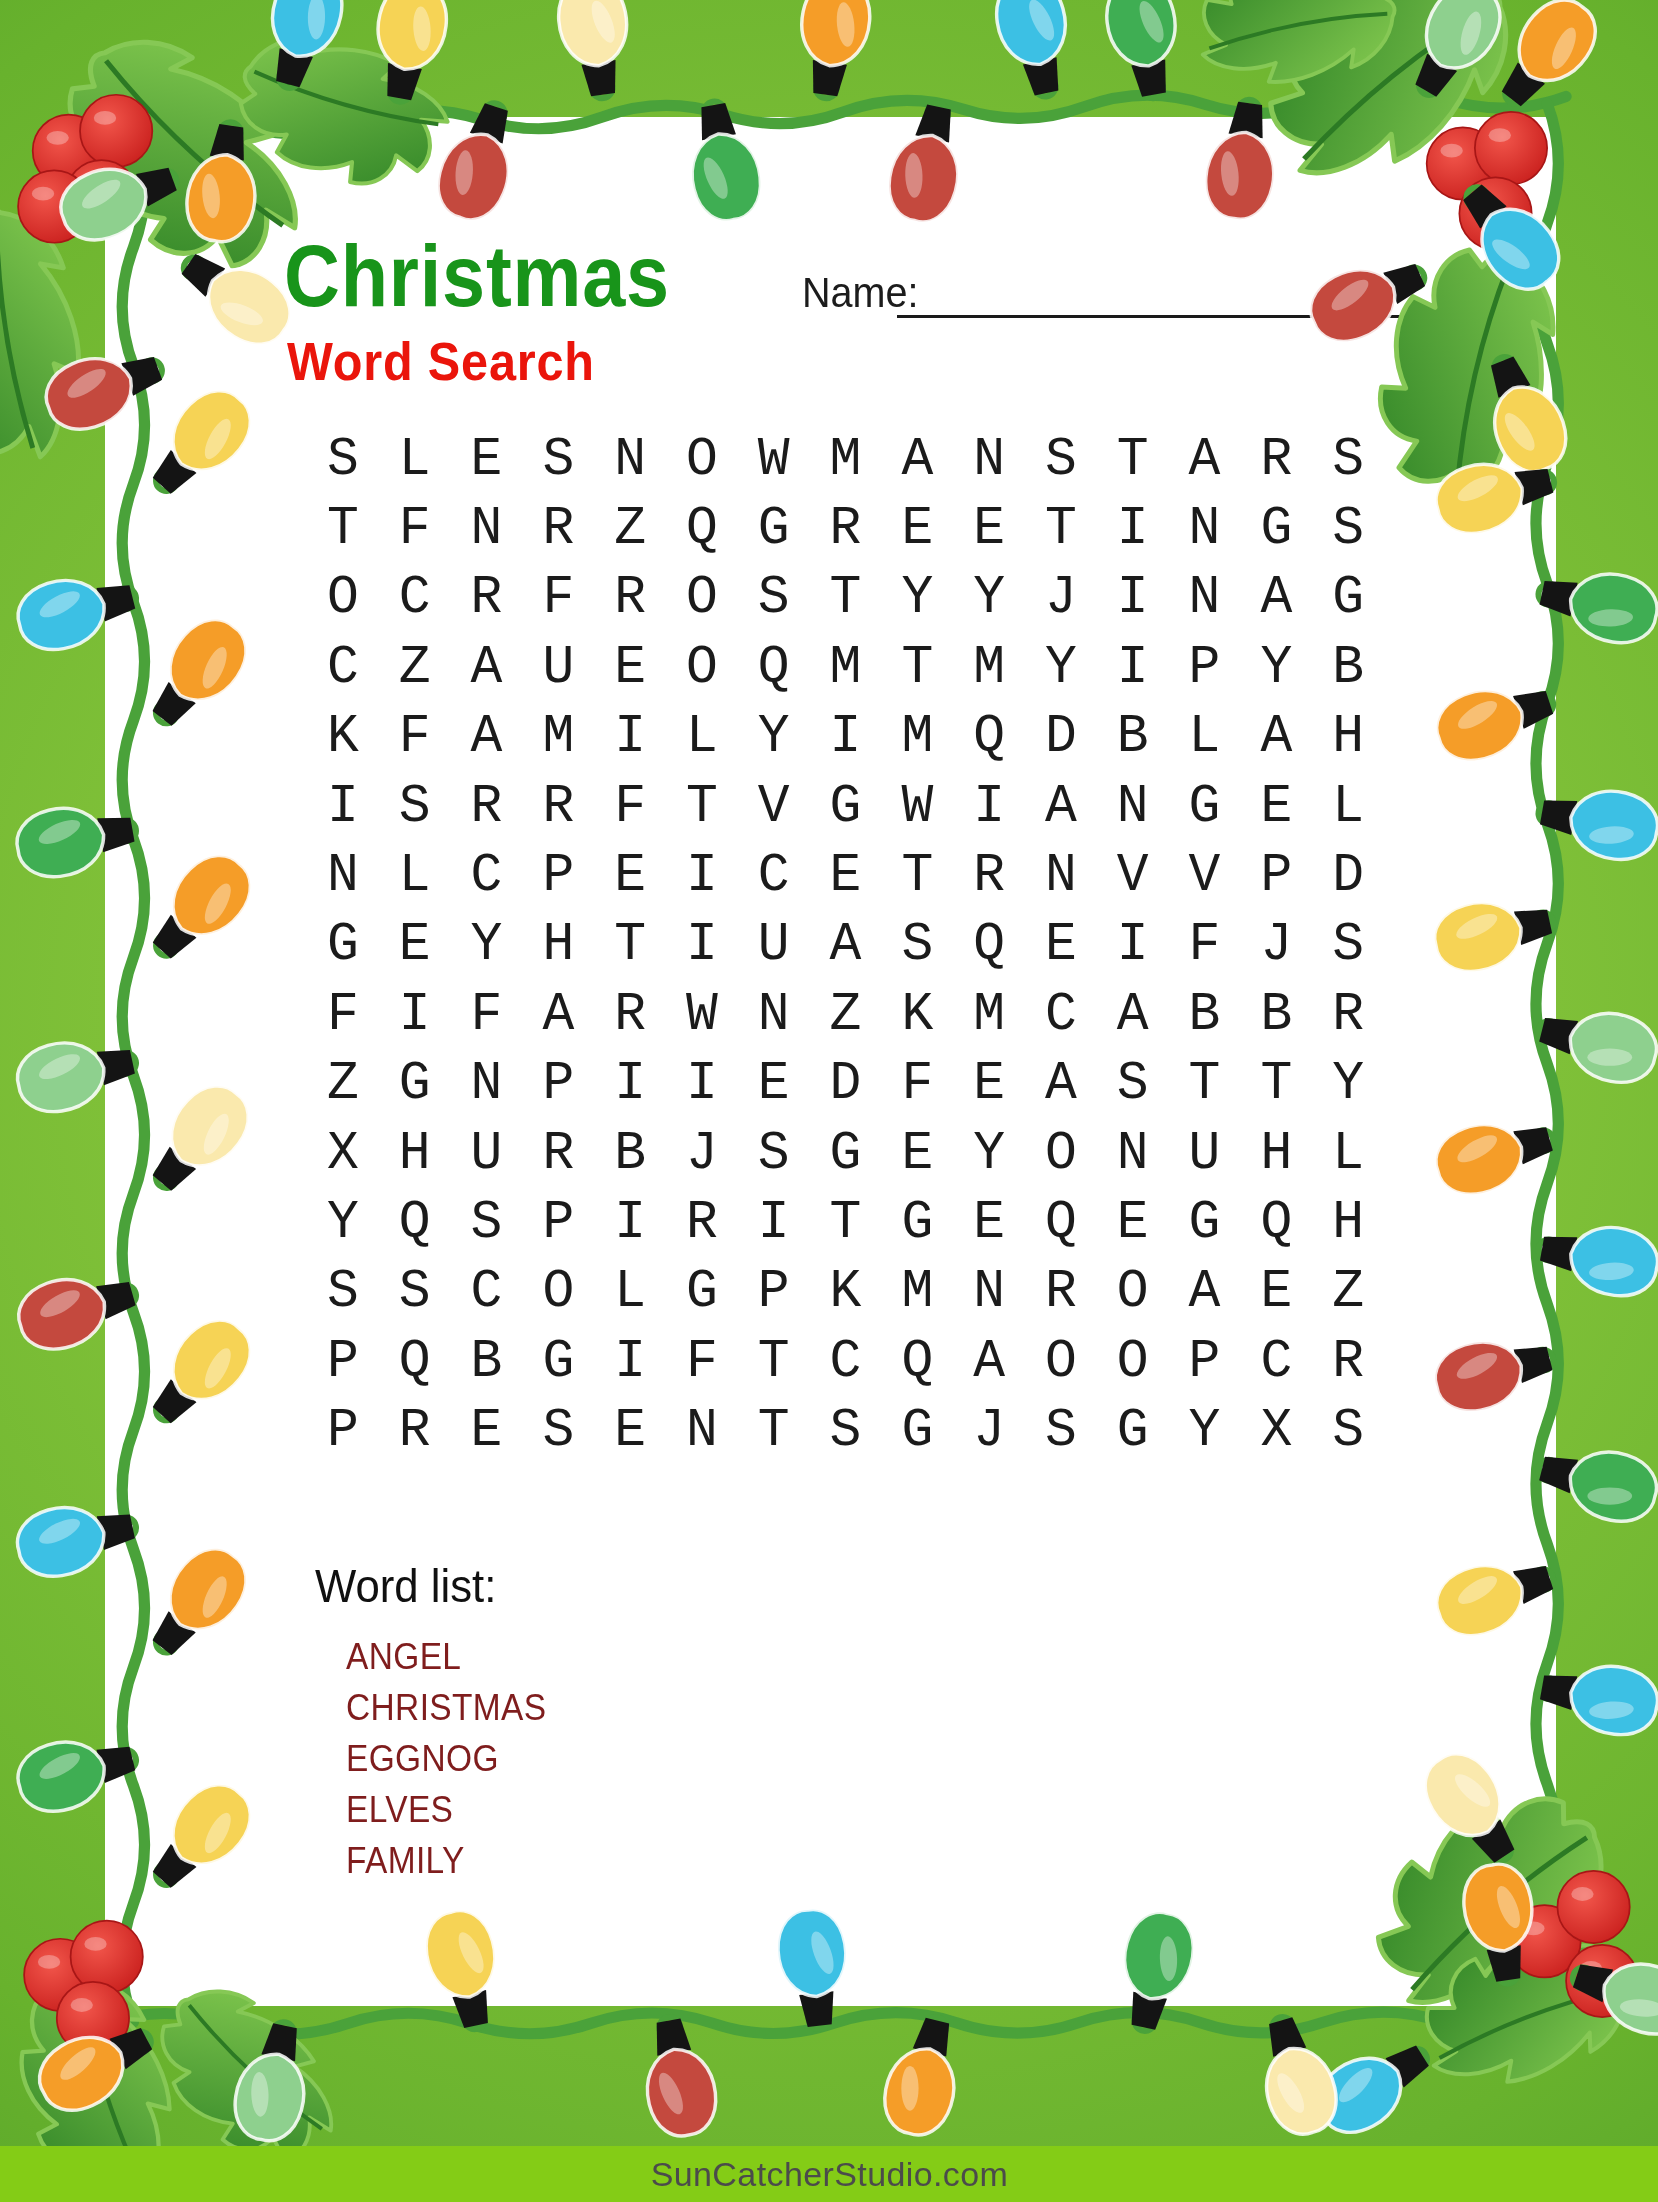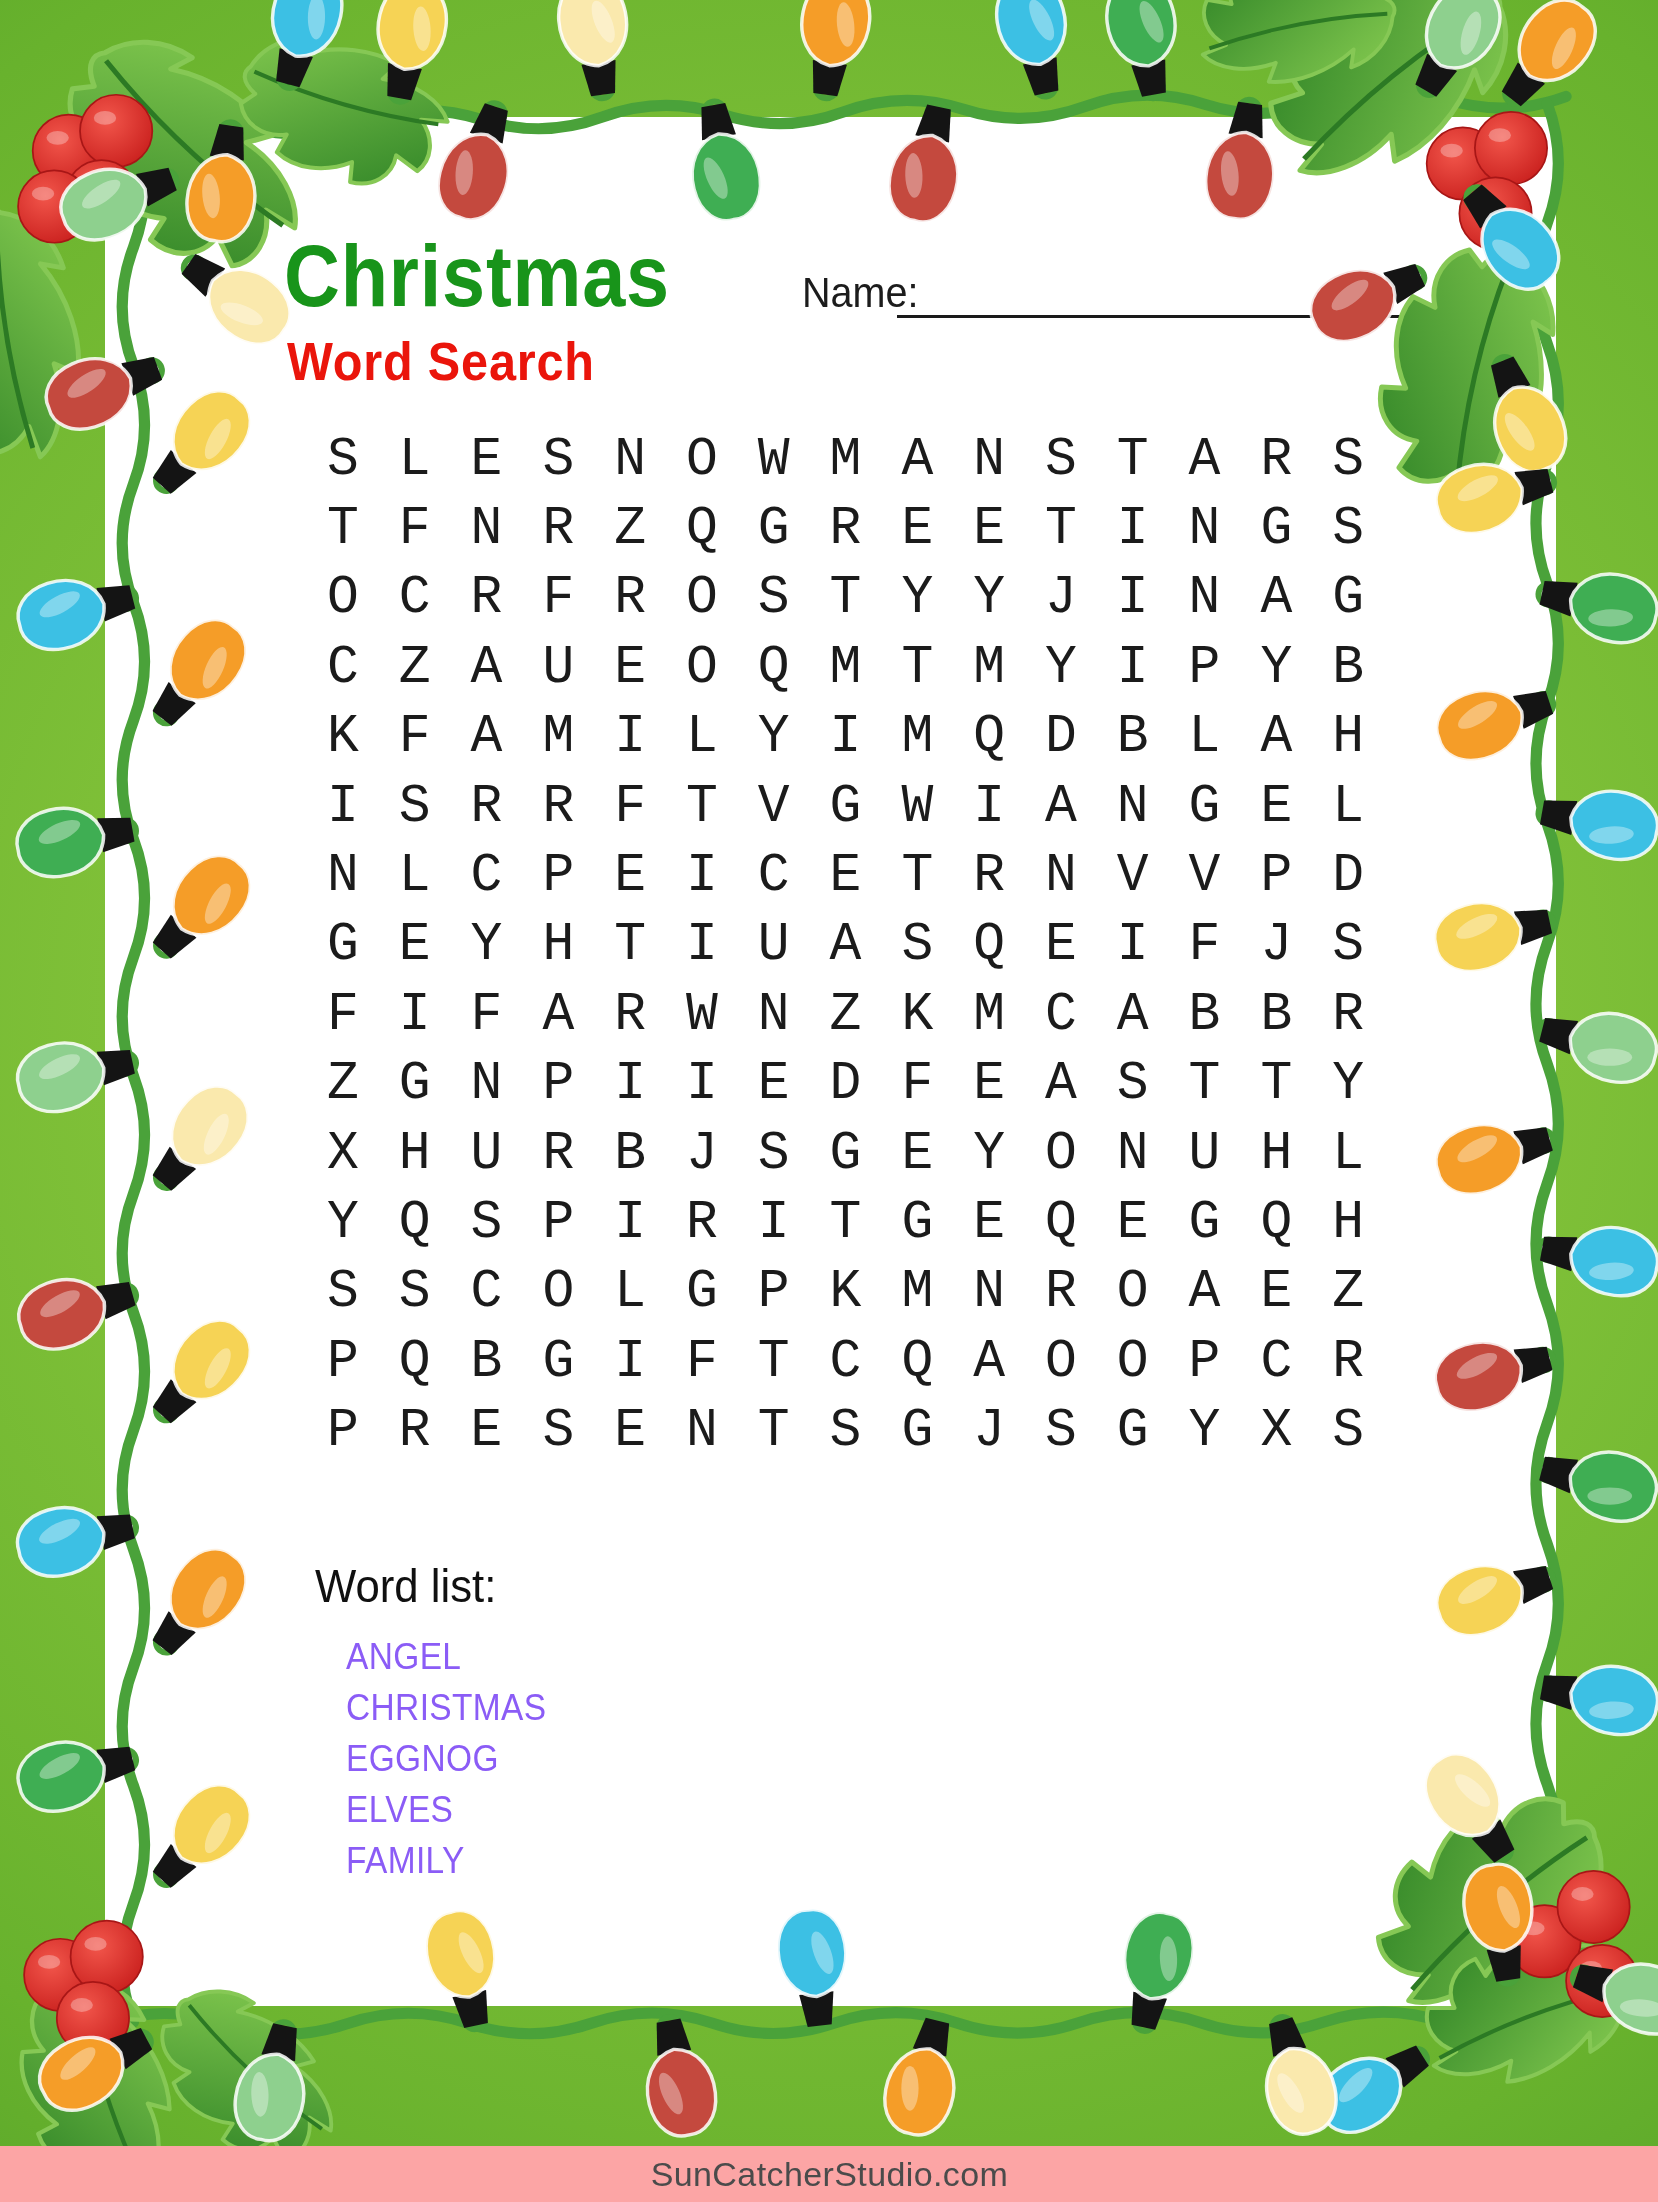--- a/index.html
+++ b/index.html
@@ -21,31 +21,31 @@
   .name-line{position:absolute;left:897px;top:315px;width:506px;height:3.4px;background:#1a1a1a;}
 
   .grid{position:absolute;left:307px;top:425px;width:1077px;height:1041px;
         display:grid;grid-template-columns:repeat(15,1fr);grid-template-rows:repeat(15,1fr);
         font-family:"Liberation Mono","DejaVu Sans Mono",monospace;
         font-size:53px;color:#1b1b1b;}
   .cell{display:flex;align-items:center;justify-content:center;}
 
   .wl-label{position:absolute;left:315px;top:1559px;font-size:46px;color:#101010;
             transform:scaleX(.95);transform-origin:left top;}
-  .wordlist{position:absolute;left:346px;top:1631px;display:flex;color:#8b5cf6;}
+  .wordlist{position:absolute;left:346px;top:1631px;display:flex;color:#7f1d1d;}
   .wcol{display:flex;flex-direction:column;}
   .wcol:nth-child(1){width:287px;}
   .wcol:nth-child(2){width:269px;}
   .wcol:nth-child(3){width:281px;}
   .word{height:51px;line-height:51px;font-size:36px;letter-spacing:0.4px;
         transform:scaleX(.93);transform-origin:left center;white-space:nowrap;}
 
   .decor{position:absolute;left:0;top:0;width:1659px;height:2203px;pointer-events:none;}
 
-  .footer{position:absolute;left:0;bottom:0;width:100%;height:57px;background:#fca5a5;
+  .footer{position:absolute;left:0;bottom:0;width:100%;height:57px;background:#84cc16;
           display:flex;align-items:center;justify-content:center;}
   .footer span{font-size:34px;color:#4b4b4b;letter-spacing:0.4px;}
 </style>
 </head>
 <body>
 
 <div class="page">
   <div class="bg"></div>
   <div class="paper"></div>
 

